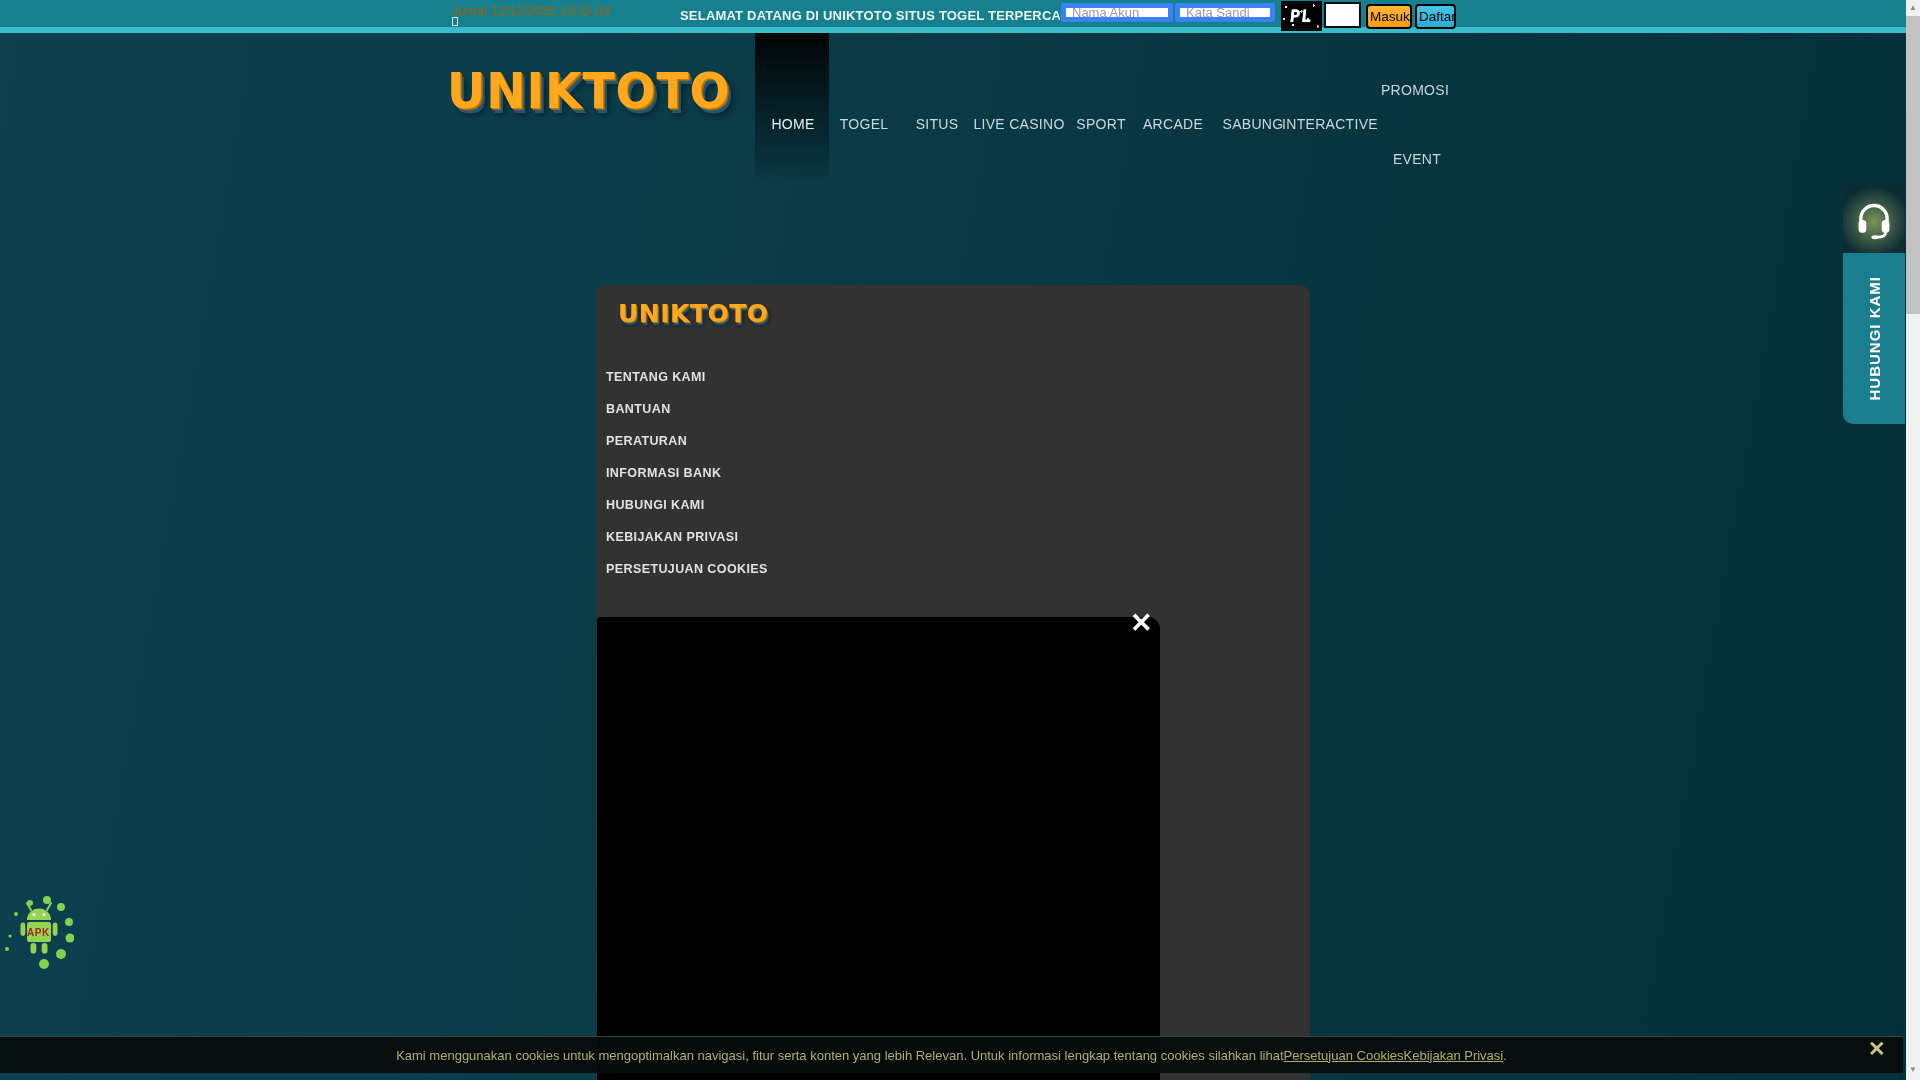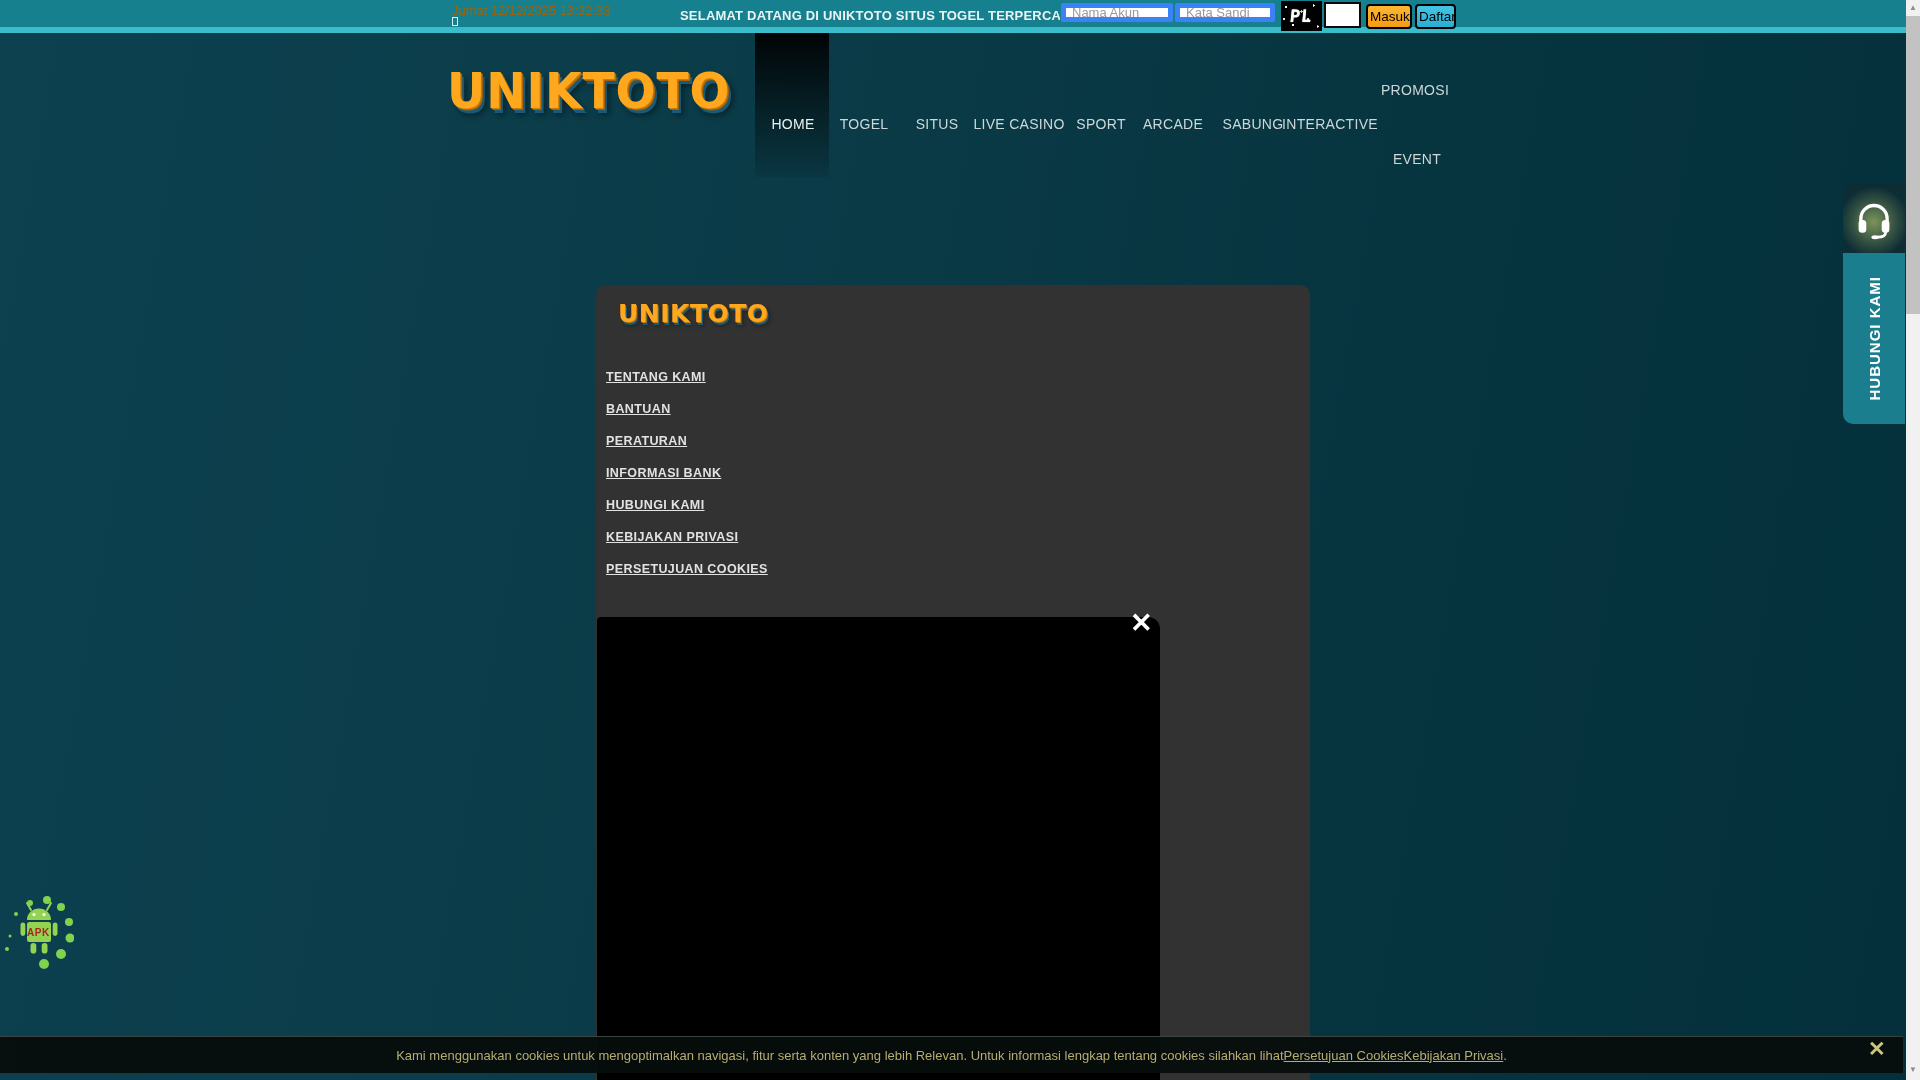--- a/index.html
+++ b/index.html
@@ -53,21 +53,21 @@
   .nav-item.active { color:#e9f1f2; }
   
   .modal { position:absolute; left:596px; top:285px; width:714px; height:795px;
            background:#323232; border-radius:10px 10px 0 0; }
   .logo-modal { position:absolute; left:22px; top:14px; font-size:25px; font-weight:800;
     letter-spacing:.5px; color:#ffa81e;
     text-shadow:1px 1px 0 #c97b06, 2px 3px 0 #1a5a78, 3px 4px 4px rgba(0,0,0,.4);
     font-family:"DejaVu Sans", sans-serif; }
   .modal-links { position:absolute; left:10px; top:76px; list-style:none; }
   .modal-links li { height:32px; line-height:32px; font-size:12.5px; font-weight:bold;
-    color:#e2e2e2; letter-spacing:.4px; cursor:pointer; white-space:nowrap;text-decoration:underline; }
+    color:#e2e2e2; letter-spacing:.4px; cursor:pointer; white-space:nowrap; }
   .video-box { position:absolute; left:597px; top:617px; width:563px; height:463px;
                background:#000; border-radius:4px 12px 0 0; }
   .video-close { position:absolute; left:1130px; top:610px; color:#fff; font-size:27px;
                  font-weight:bold; cursor:pointer; line-height:1; }
   
   .contact-tab { position:absolute; left:1843px; top:184px; width:62px; height:240px;
     border-radius:10px 0 0 10px; overflow:hidden; display:flex; flex-direction:column; cursor:pointer; }
   .contact-icon-box { height:69px; background:#0d2d35;
     background-image:radial-gradient(circle at 50% 55%, rgba(214,232,120,.55) 0%, rgba(214,232,120,.18) 45%, transparent 72%);
     display:flex; align-items:center; justify-content:center; }

